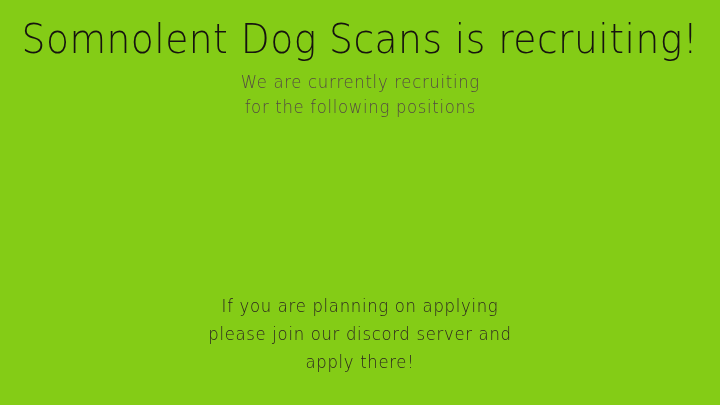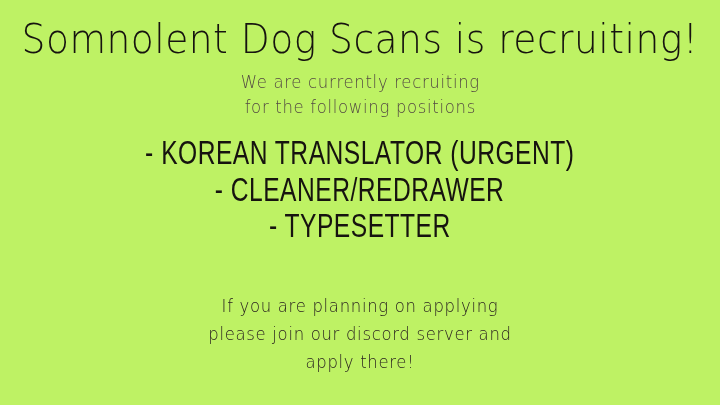--- a/index.html
+++ b/index.html
@@ -92,34 +92,29 @@
     transform: scaleX(0.97);
   }
   .footer-note .note-line {
     display: block;
     white-space: nowrap;
   }
 </style>
 </head>
 <body>
 
-<div class="poster" style="background: #bef264;">
+<div class="poster" style="background: #84cc16;">
 
   <div class="headline" style="color: rgb(22, 19, 15);">Somnolent Dog Scans is recruiting!</div>
 
   <div class="subtitle" style="color: rgb(84, 74, 67);">
     <span class="sub-line">We are currently recruiting</span>
     <span class="sub-line">for the following positions</span>
   </div>
 
-  <div class="positions" style="color: rgb(22, 19, 15);">
-    <span class="position-item">- KOREAN TRANSLATOR (URGENT)</span>
-    <span class="position-item">- CLEANER/REDRAWER</span>
-    <span class="position-item">- TYPESETTER</span>
-  </div>
 
   <div class="footer-note" style="color: rgb(43, 36, 32);">
     <span class="note-line">If you are planning on applying</span>
     <span class="note-line">please join our discord server and</span>
     <span class="note-line">apply there!</span>
   </div>
 
 </div>
 
 </body></html>

